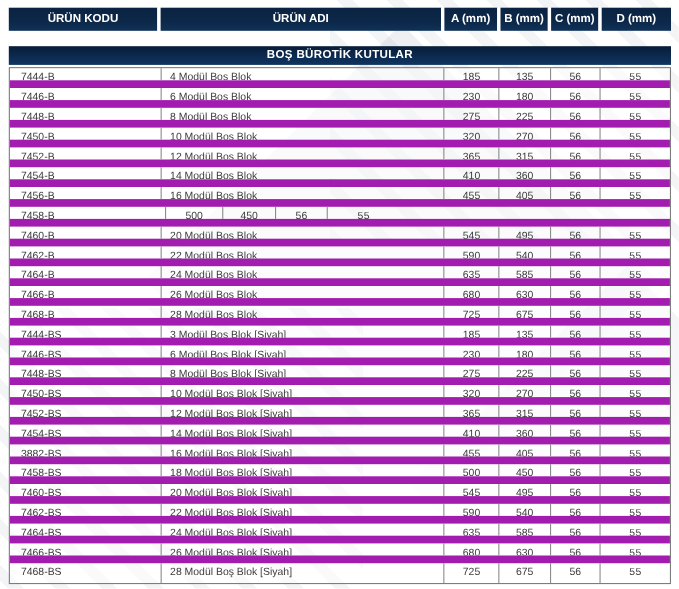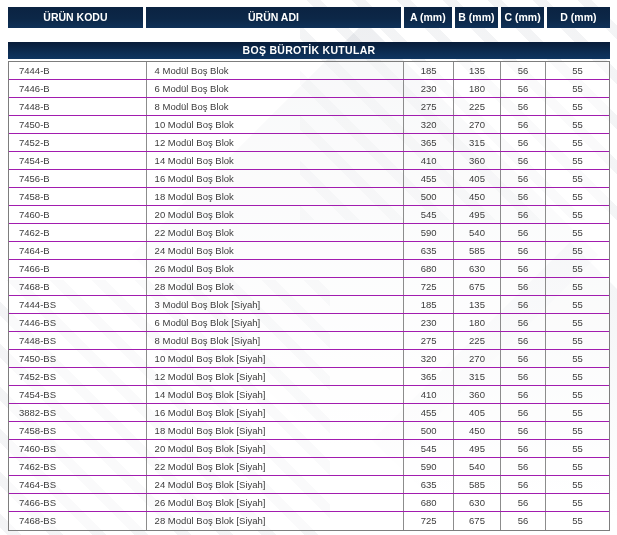--- a/index.html
+++ b/index.html
@@ -48,29 +48,29 @@
 
   .section-row {
     height:17px; margin-bottom:2px;
     background:linear-gradient(180deg, #081c38 0%, #0c2c52 60%, #0f3560 100%);
     color:#ffffff; font-weight:bold; font-size:10.5px;
     text-align:center; line-height:17px;
     letter-spacing:0.3px;
   }
 
   .body-grid { border:1px solid #7d7d7d; background:rgba(255,255,255,0.55); }
-  .row { display:flex; height:18px; border-bottom:1px solid #a21caf; box-sizing:border-box; }
+  .row { display:flex; height:18px; border-bottom:7px solid #a21caf; box-sizing:border-box; }
   .row:last-child { border-bottom:none; }
   .cell {
     box-sizing:border-box;
     font-size:9.5px; color:#3c3c3c; line-height:17px;
     border-right:1px solid #8c8c8c;
     white-space:nowrap; overflow:hidden;
   }
-  .cell:last-child { border-right:none; }
+  .cell:last-child { border-right:none;font-family:Liberation Mono, monospace; }
 
   
   .c0 { width:142px; } .c1 { width:266px; } .c2 { width:52px; }
   .c3 { width:48px; }  .c4 { width:47px; }  .c5 { width:65px; }
 
   .cell.c0 { padding-left:10px; text-align:left; }
   .cell.c1 { padding-left:8px;  text-align:left; }
   .cell.c2, .cell.c3, .cell.c4, .cell.c5 { text-align:center; }
 </style>
 </head>
@@ -147,21 +147,20 @@
       <div class="row">
         <div class="cell c0">7456-B</div>
         <div class="cell c1">16 Modül Boş Blok</div>
         <div class="cell c2">455</div>
         <div class="cell c3">405</div>
         <div class="cell c4">56</div>
         <div class="cell c5">55</div>
       </div>
       <div class="row">
         <div class="cell c0">7458-B</div>
-        <div class="cell c1">18 Modül Boş Blok</div>
         <div class="cell c2">500</div>
         <div class="cell c3">450</div>
         <div class="cell c4">56</div>
         <div class="cell c5">55</div>
       </div>
       <div class="row">
         <div class="cell c0">7460-B</div>
         <div class="cell c1">20 Modül Boş Blok</div>
         <div class="cell c2">545</div>
         <div class="cell c3">495</div>

